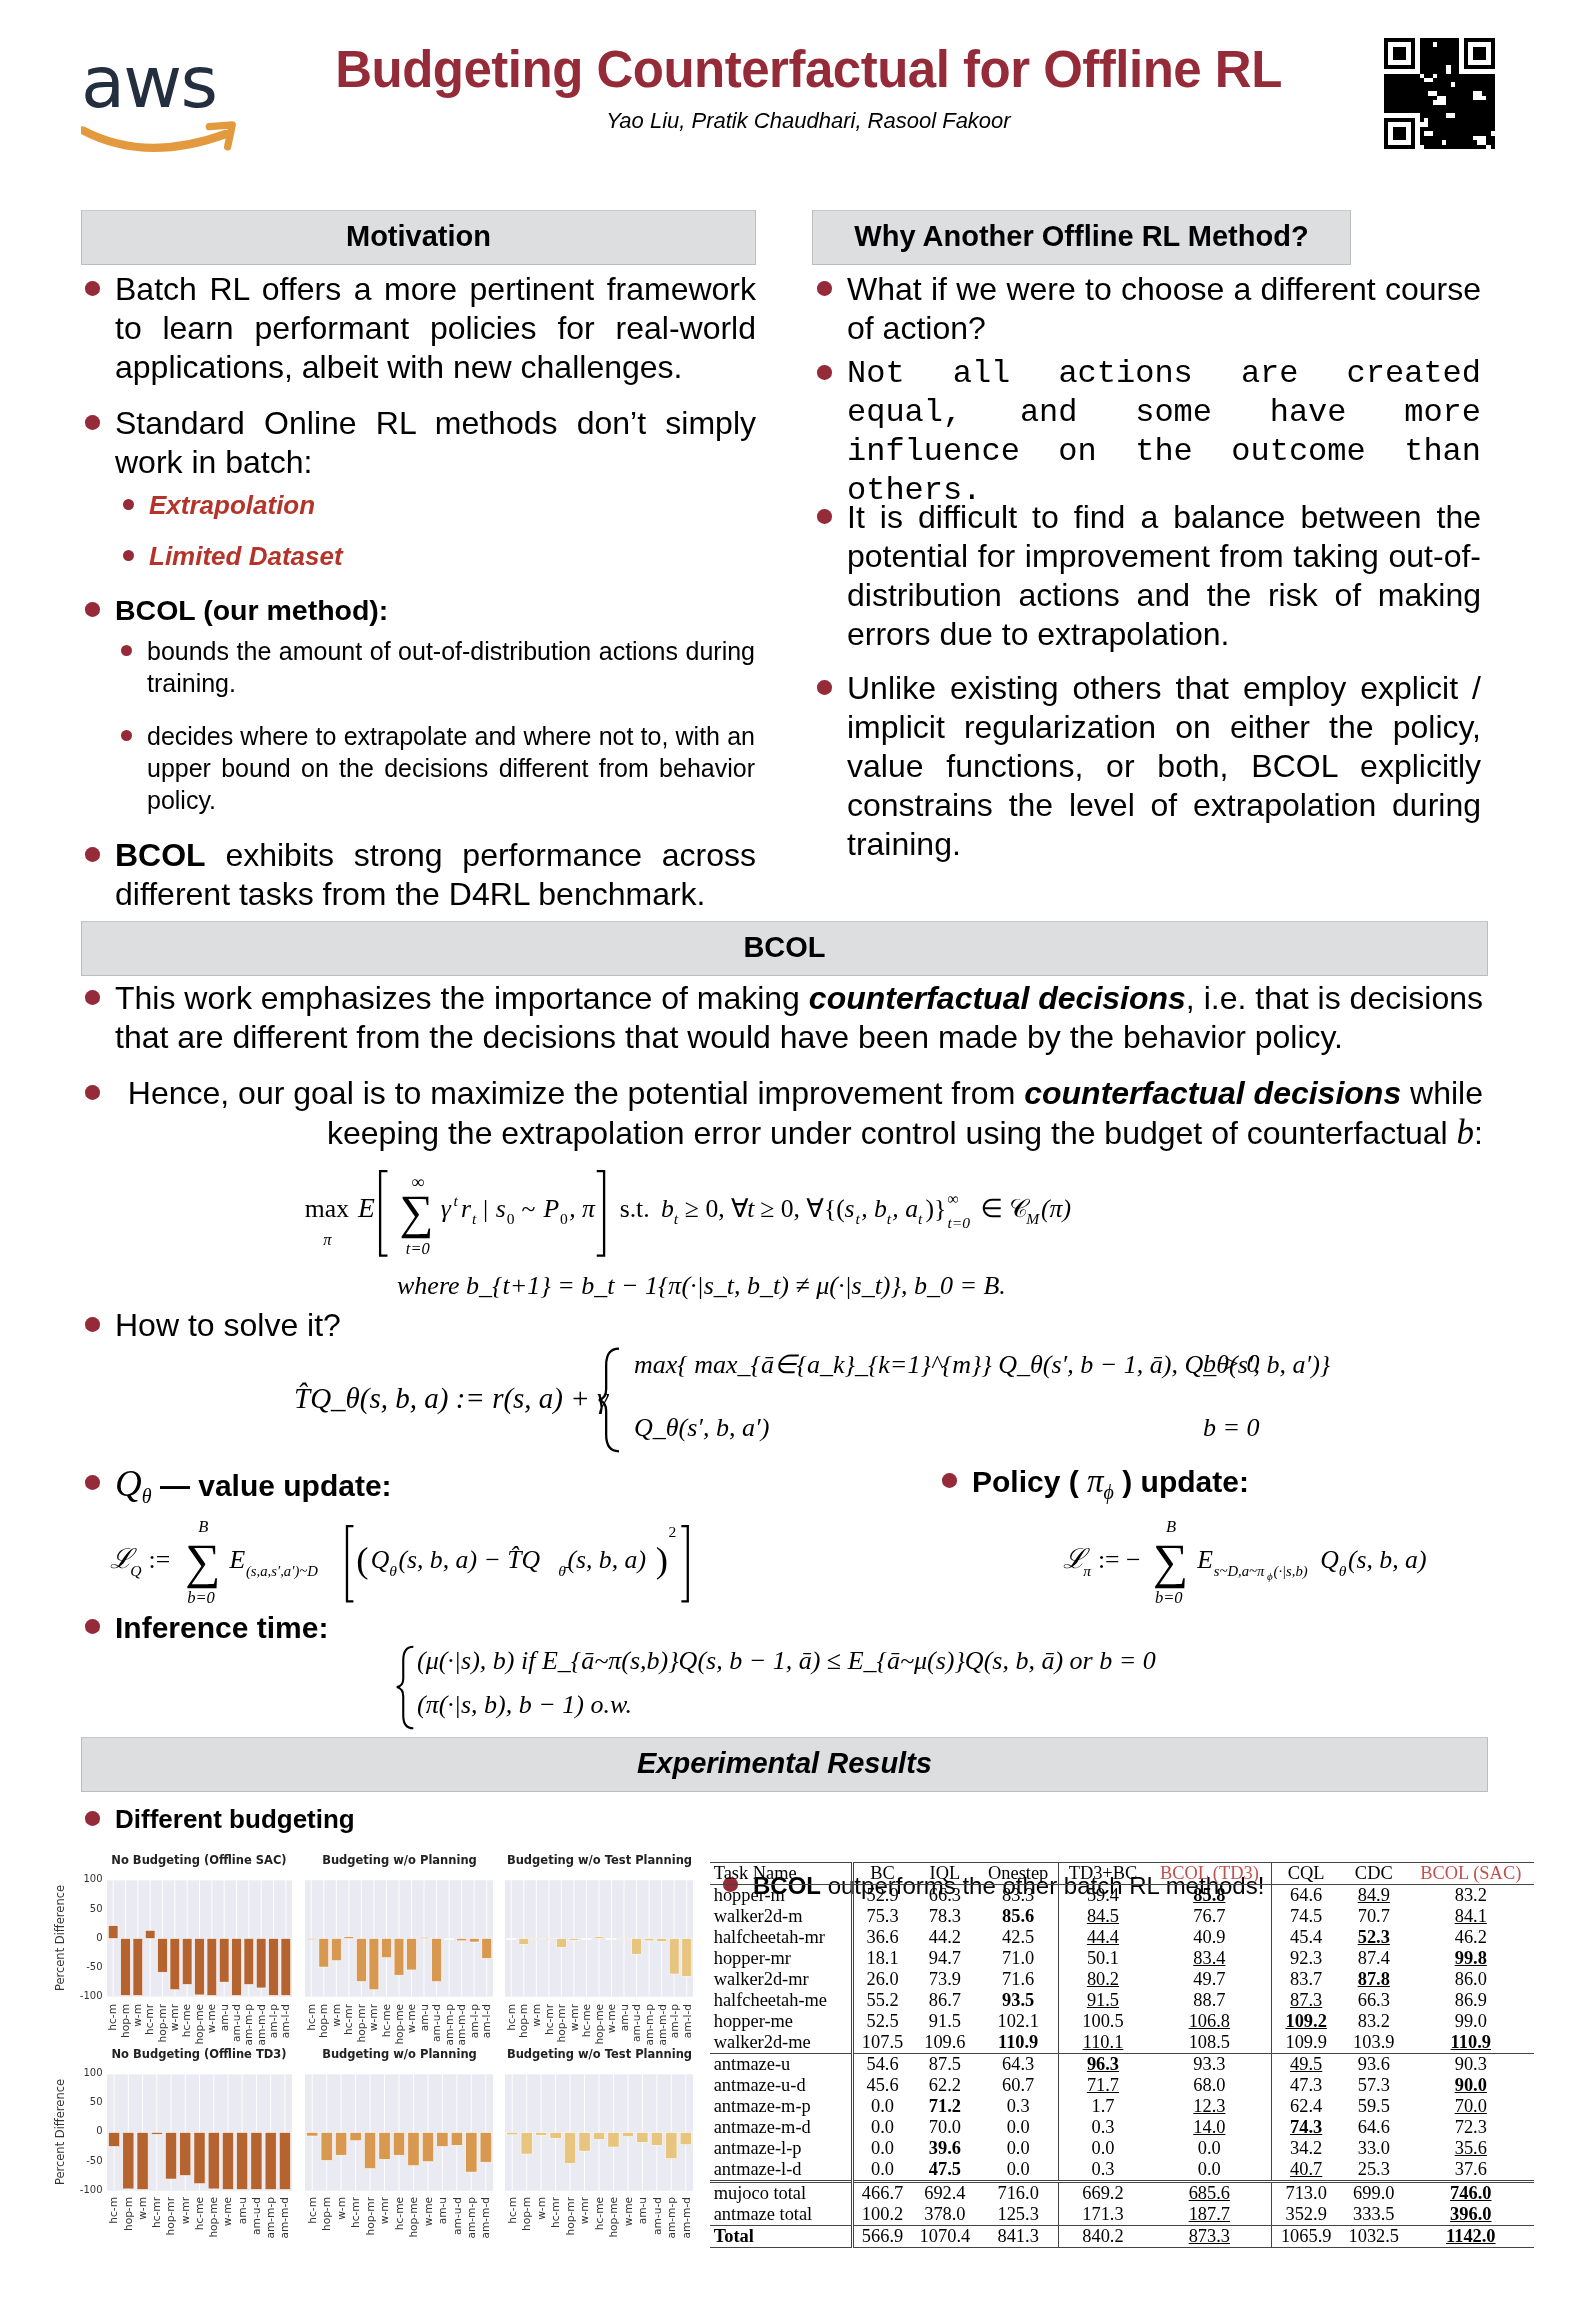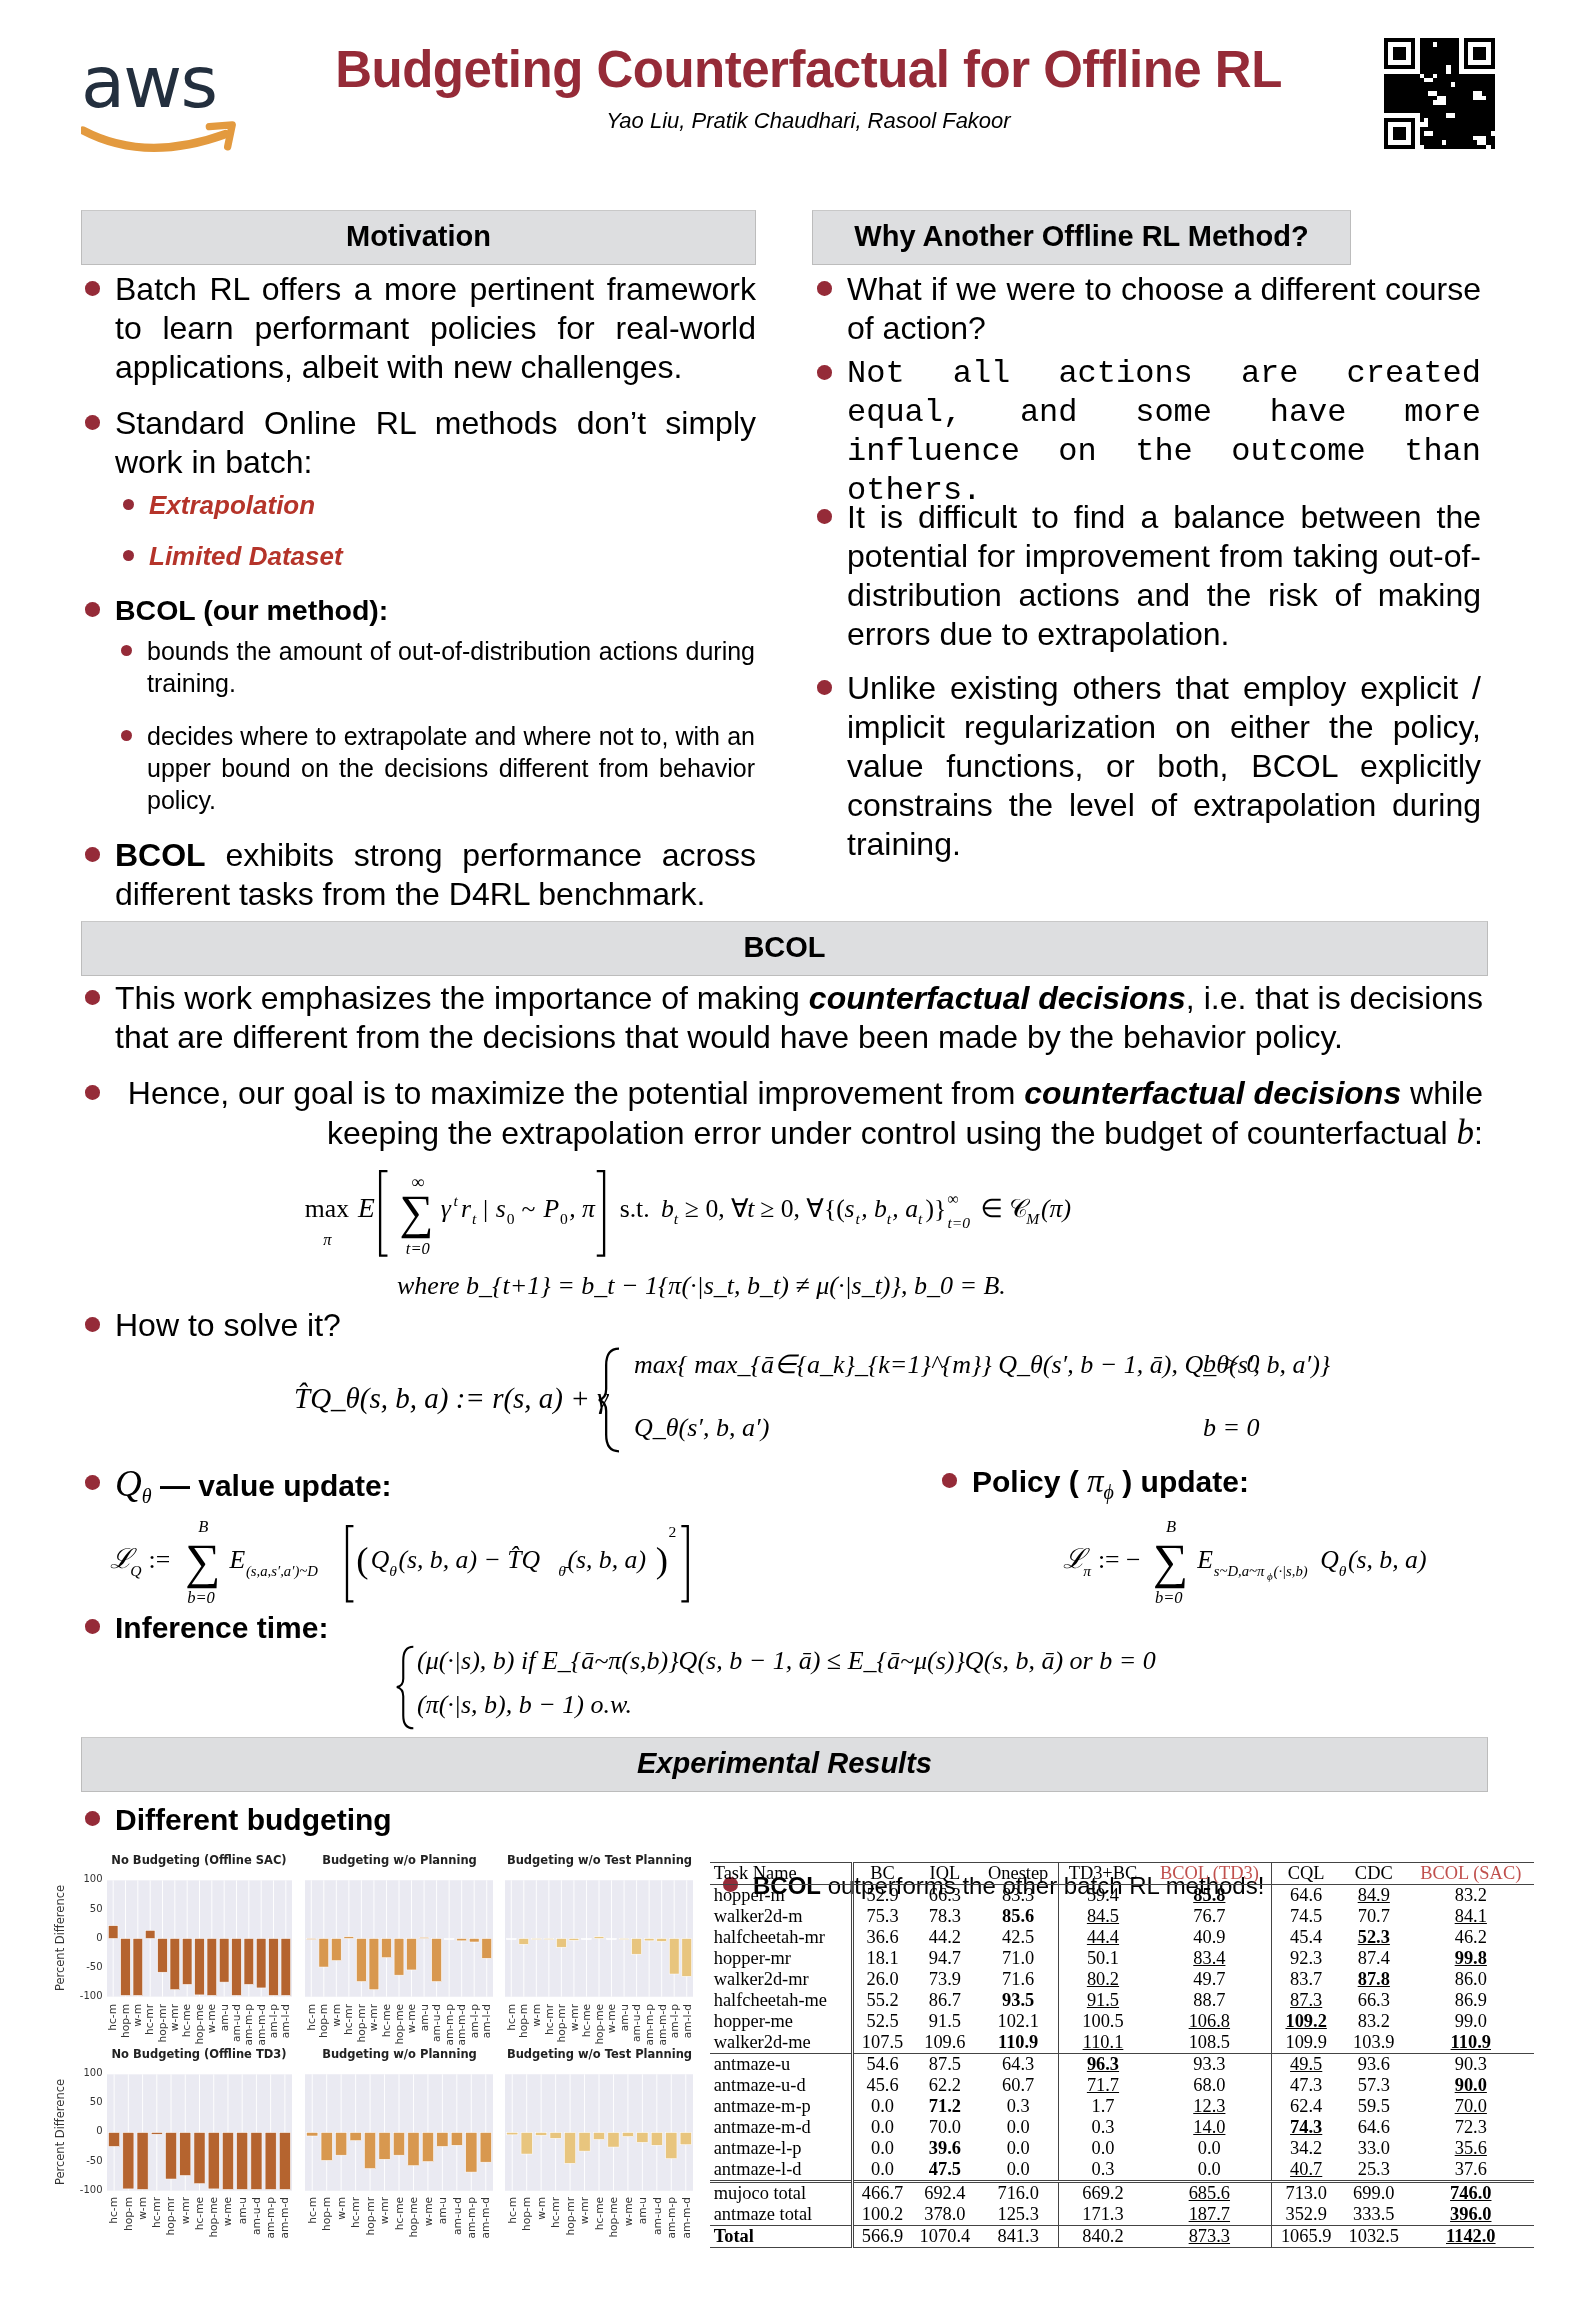--- a/index.html
+++ b/index.html
@@ -585,21 +585,21 @@
 <div class="bl" style="left:115px;top:1608px;width:551px;font-size:30px;"><span class="dot"></span><span class="b">Inference time:</span></div>
 <div class="abs" style="left:395px;top:1644px;width:918px;height:87px;">
   <svg class="abs" style="left:0;top:0" width="22" height="87" viewBox="0 0 24 95">
       <path d="M20 3 Q9 3 9 18 L9 38 Q9 46 2 47 Q9 49 9 57 L9 78 Q9 92 20 92" stroke="#000" stroke-width="2.3" fill="none"></path>
     </svg>
   <span class="math abs" style="left:22px;top:1.8px;font-size:26px;">(μ(·|s), b)   if E_{ā~π(s,b)}Q(s, b − 1, ā) ≤ E_{ā~μ(s)}Q(s, b, ā)  or  b = 0</span>
   <span class="math abs" style="left:22px;top:46px;font-size:26px;">(π(·|s, b), b − 1)   o.w.</span>
 </div>
 
 <div class="abs sec-head" style="left:81px;top:1737px;width:1407px;font-style:italic;">Experimental Results</div>
-<div class="bl" style="left:115px;top:1800px;width:551px;font-size:30px;"><span class="dot"></span><span class="b">Different budgeting</span></div>
+<div class="bl" style="left:115px;top:1800px;width:551px;font-size:26px;"><span class="dot"></span><span class="b">Different budgeting</span></div>
 <div class="bl" style="left:753px;top:1866px;width:790px;font-size:24px;"><span class="dot"></span><span class="b">BCOL</span><span> outperforms the other batch RL methods!</span></div>
 
 <div id="charts" class="abs" style="left:0;top:0;width:716px;height:2314px;pointer-events:none;">
     <div class="chart-title" style="left: 88px; width: 222px; top: 1853px;">No Budgeting (Offline SAC)</div>
     <svg width="185" height="117" style="position: absolute; left: 107px; top: 1880px;" viewBox="0 0 202 127">
       <rect x="0" y="0" width="202" height="127" fill="#eaeaf2"></rect>
       <line x1="6.733333333333333" x2="6.733333333333333" y1="0" y2="127" stroke="#fff" stroke-width="1"></line>
       <line x1="20.2" x2="20.2" y1="0" y2="127" stroke="#fff" stroke-width="1"></line>
       <line x1="33.666666666666664" x2="33.666666666666664" y1="0" y2="127" stroke="#fff" stroke-width="1"></line>
       <line x1="47.13333333333333" x2="47.13333333333333" y1="0" y2="127" stroke="#fff" stroke-width="1"></line>

